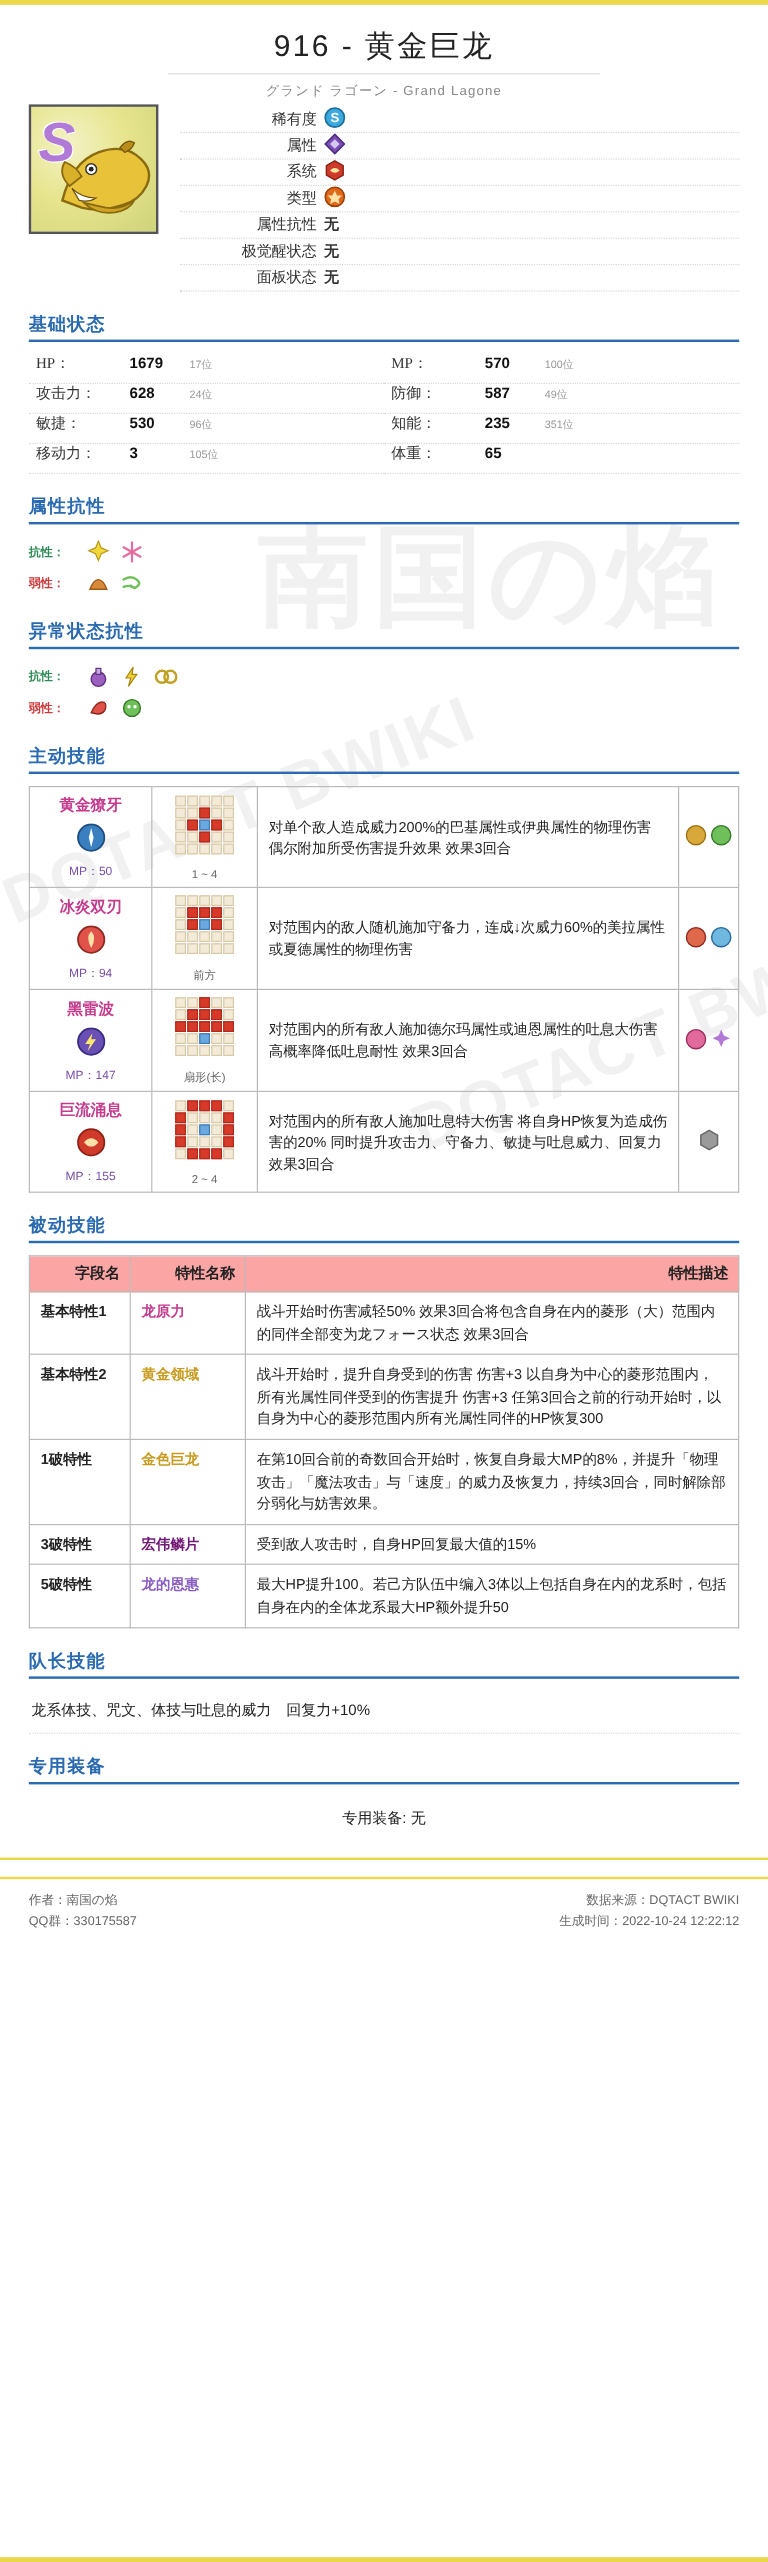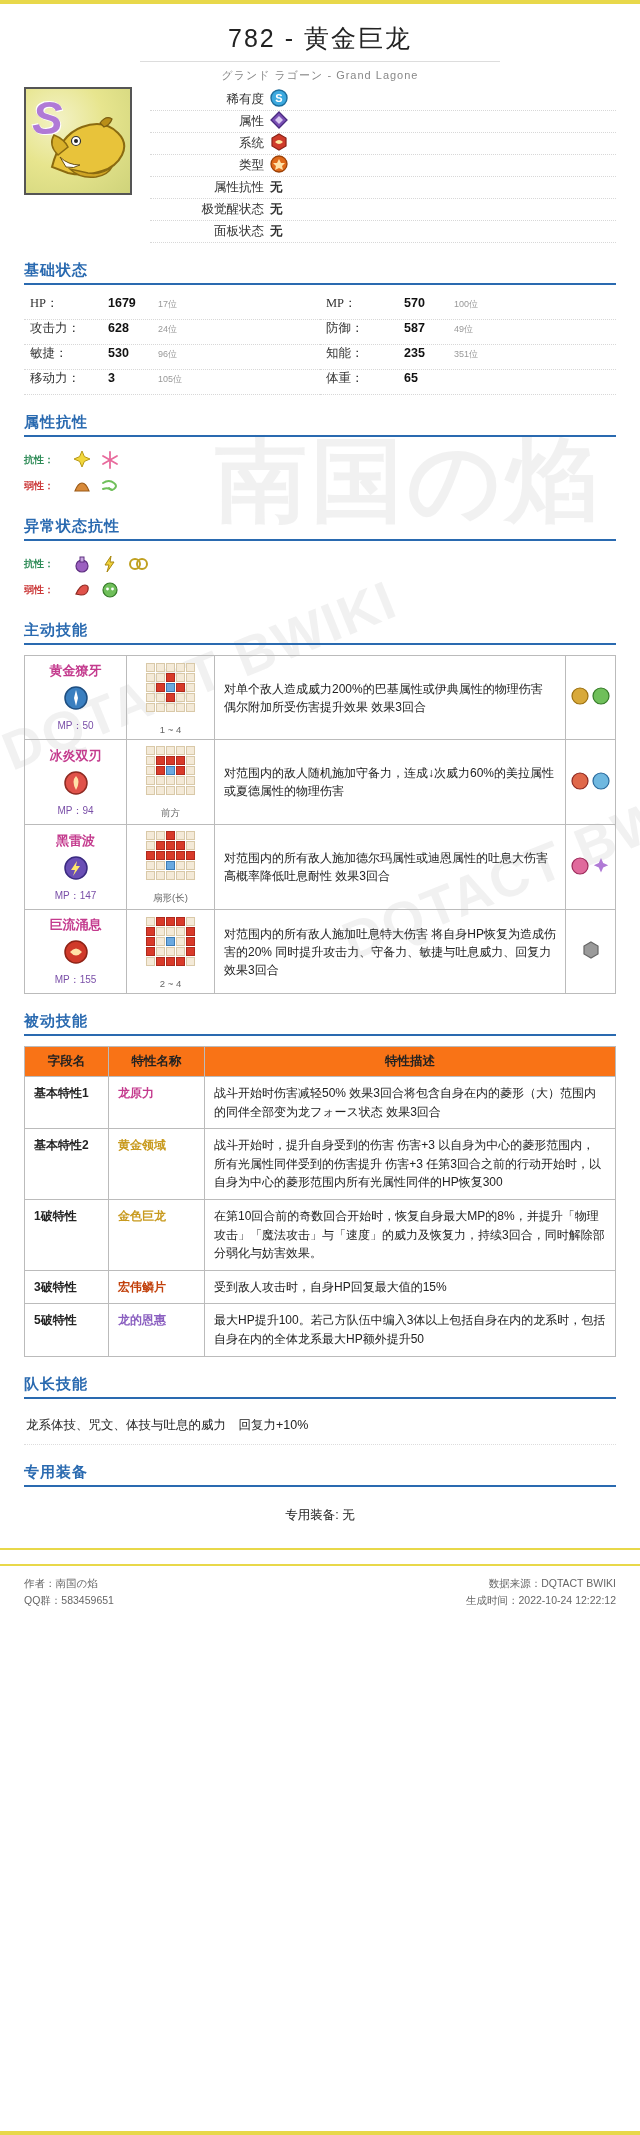--- a/index.html
+++ b/index.html
@@ -104,29 +104,29 @@
   .sk-desc { padding:8px 9px; line-height:1.5; font-size:12px; color:#222;}
   .sk-icons { width:50px; text-align:center; padding:4px;}
   .grid { display:inline-grid; gap:1px; }
   .grid div { width:9px; height:9px; background:#f4ead8; border:1px solid #d9c9a8;}
   .grid div.on { background:#d83a2a; border-color:#b02a1c;}
   .grid div.self { background:#6aa9e0; border-color:#3d7cb5;}
 
   
   table.passive { width:100%; border-collapse:collapse; font-size:12px; }
   table.passive th {
-    background:#f97316; border:1px solid #bbb; padding:6px 8px;
-    text-align:center; font-size:12.5px; font-weight:bold; color:#222;
+    background:#fca5a5; border:1px solid #bbb; padding:6px 8px;
+    text-align:right; font-size:12.5px; font-weight:bold; color:#222;
   }
   table.passive td { border:1px solid #bbb; padding:7px 9px; vertical-align:top; line-height:1.55;}
   .p-field { width:84px; font-weight:bold; }
   .p-name { width:96px; font-weight:bold; }
   .c-pink { color:#c43b8e; }
   .c-gold { color:#c89a1e; }
-  .c-orange { color:#c2410c; }
+  .c-orange { color:#701a75; }
   .c-purple { color:#8a5fc0; }
 
   
   .plain-line { font-size:12.5px; padding:8px 2px 10px; border-bottom:1px dotted #ddd;}
   .equip-line { font-size:12.5px; padding:10px 2px 10px; text-align:center;}
 
   
   .footer {
     margin-top:14px;
     border-top:2px solid #e8d84a;
@@ -142,21 +142,21 @@
 </head>
 <body>
 
 <div class="page">
 
   <div class="watermark wm1">南国の焰</div>
   <div class="watermark wm2">DQTACT BWIKI</div>
   <div class="watermark wm3">DQTACT BWIKI</div>
 
   <div class="title-wrap">
-    <div class="title">782 - 黄金巨龙</div>
+    <div class="title">916 - 黄金巨龙</div>
     <div class="title-rule"></div>
     <div class="subtitle">グランド ラゴーン - Grand Lagone</div>
   </div>
 
   <div class="section">
     <div class="basic">
       <div class="portrait">
         <div class="rank">S</div>
         <svg class="dragon" viewBox="0 0 88 86">
           <path d="M12 60 q8 -32 30 -40 q22 -8 36 6 q10 10 4 22 q-6 12 -20 16 q-18 6 -34 2 z" fill="#e8c33a" stroke="#8a6a10" stroke-width="2"></path>
@@ -591,21 +591,21 @@
   </div>
 
   <div class="sep"></div>
 
   <div class="footer">
     <div class="col">
       <div>
         <span>作者：</span><span>南国の焰</span>
       </div>
       <div>
-        <span>QQ群：</span><span>583459651</span>
+        <span>QQ群：</span><span>330175587</span>
       </div>
     </div>
     <div class="col right">
       <div>
         <span>数据来源：</span><span>DQTACT BWIKI</span>
       </div>
       <div>
         <span>生成时间：</span><span>2022-10-24 12:22:12</span>
       </div>
     </div>

